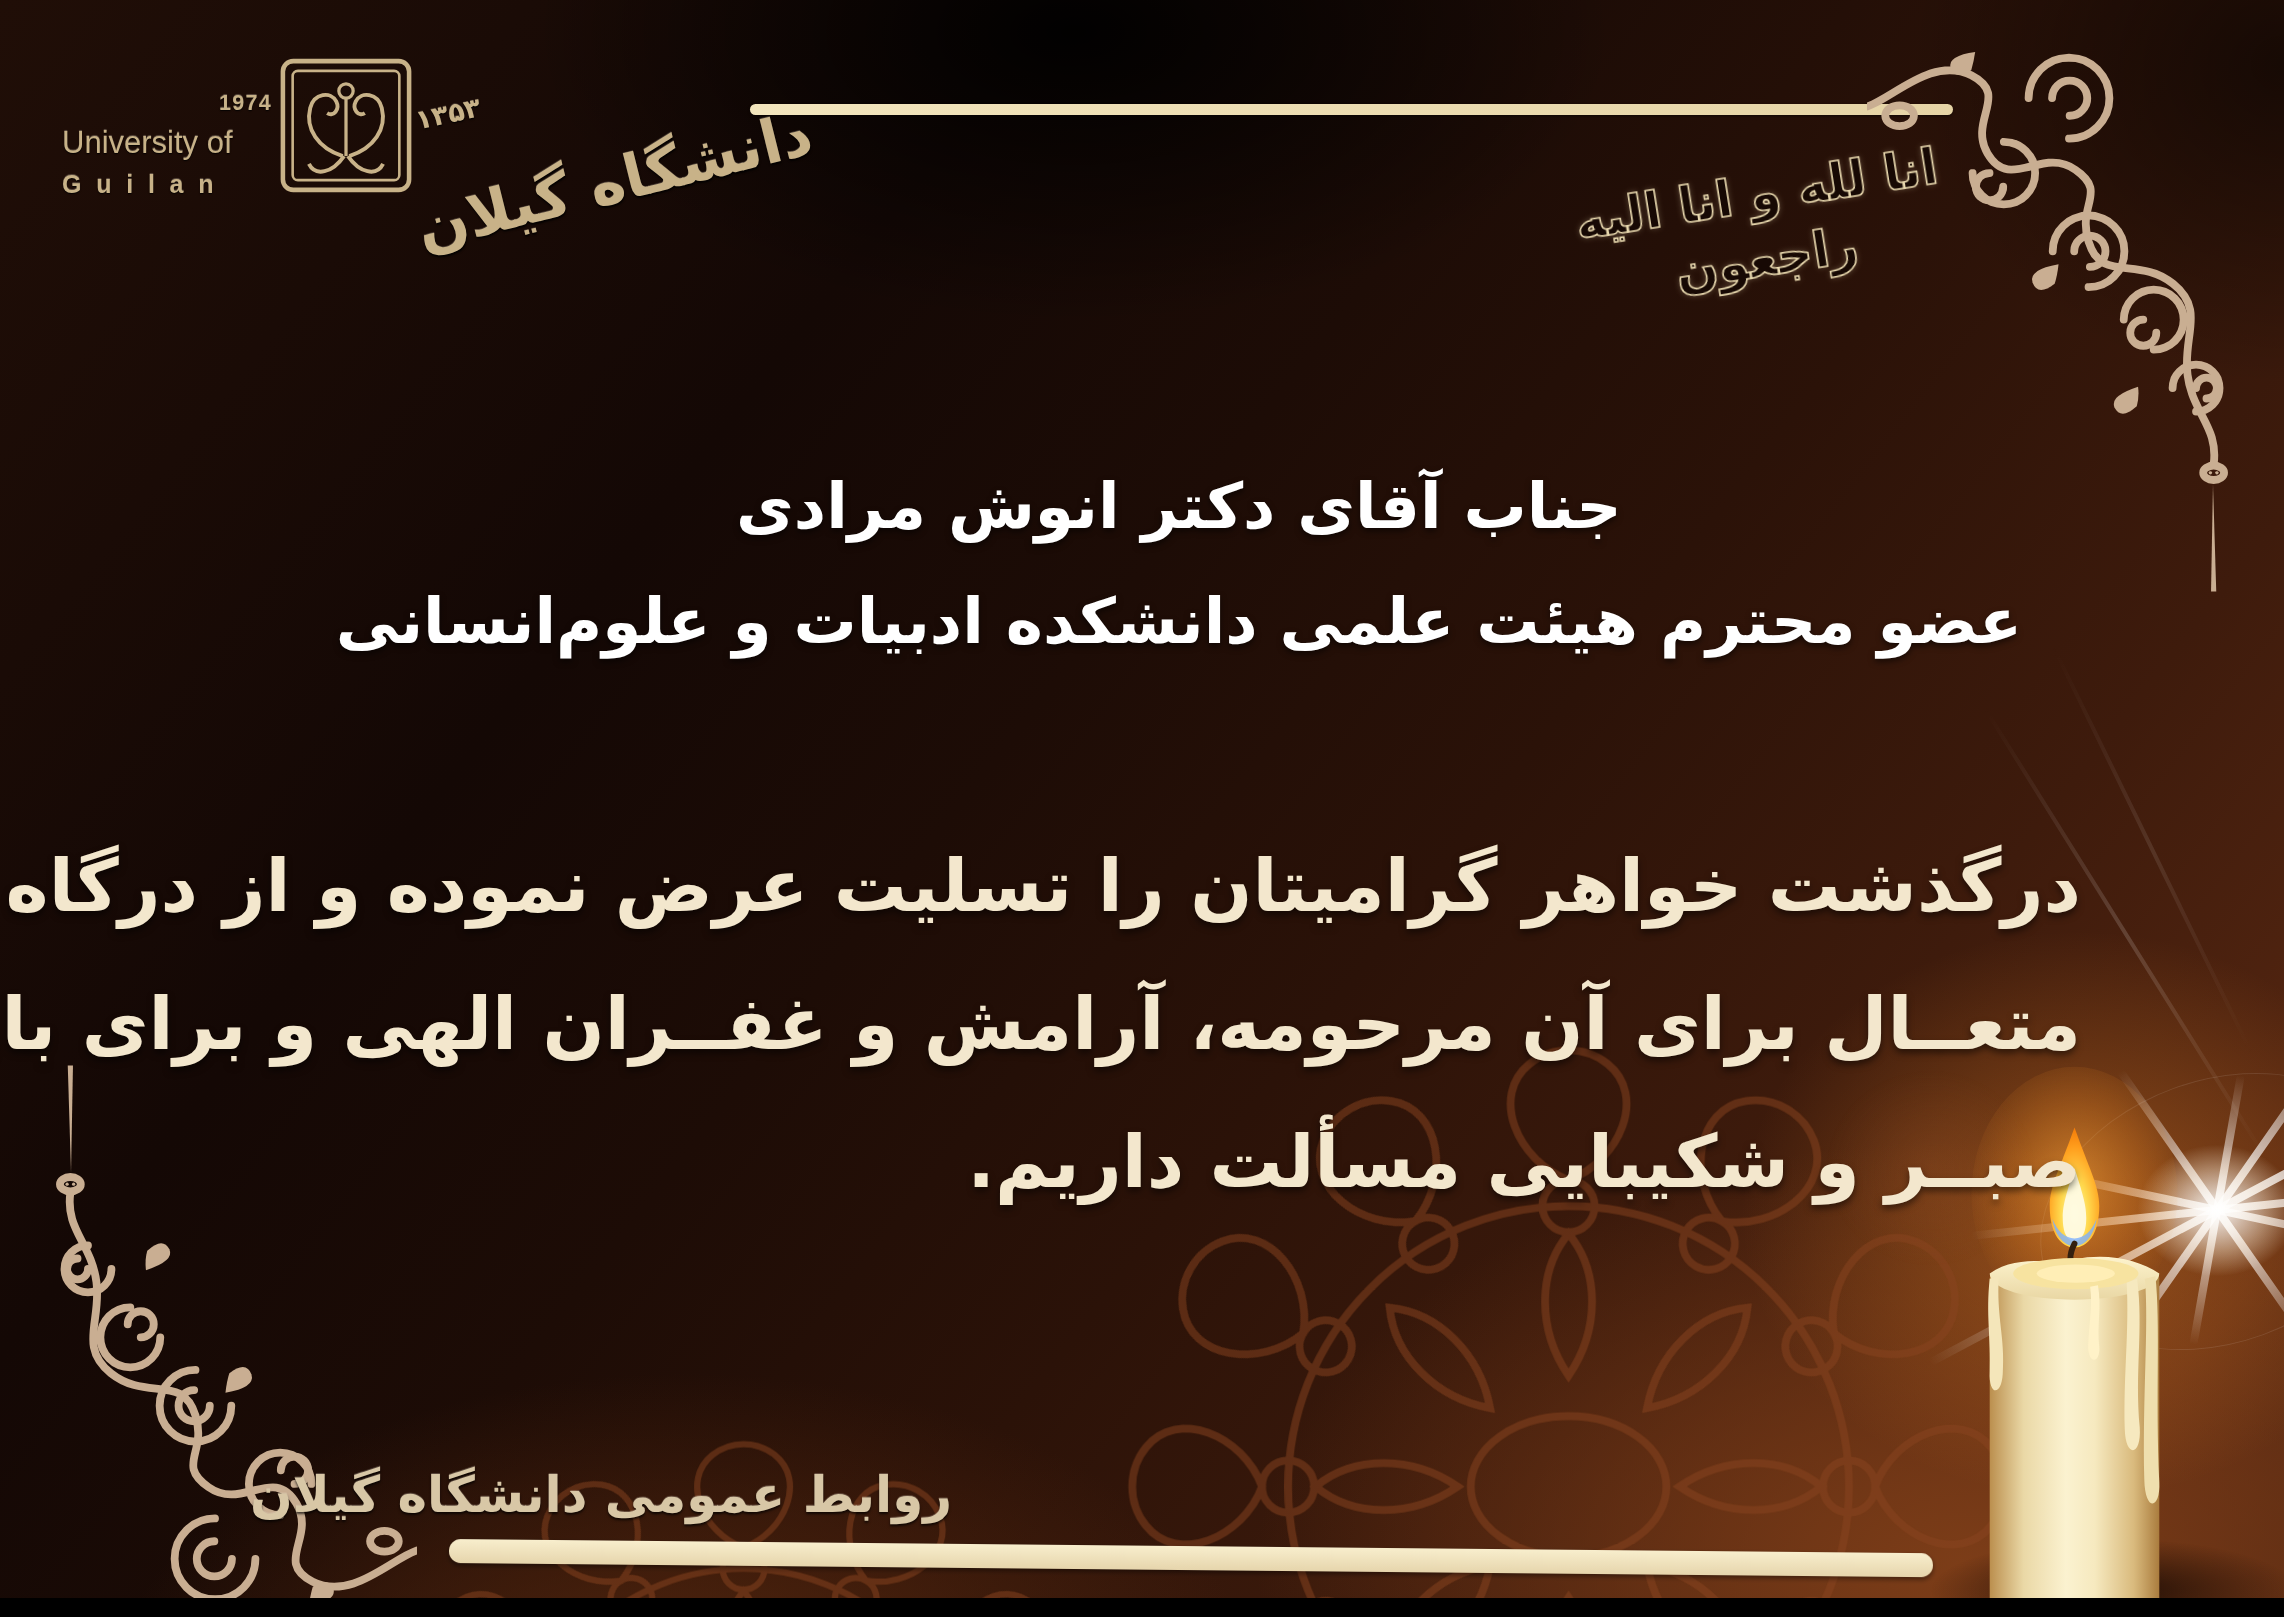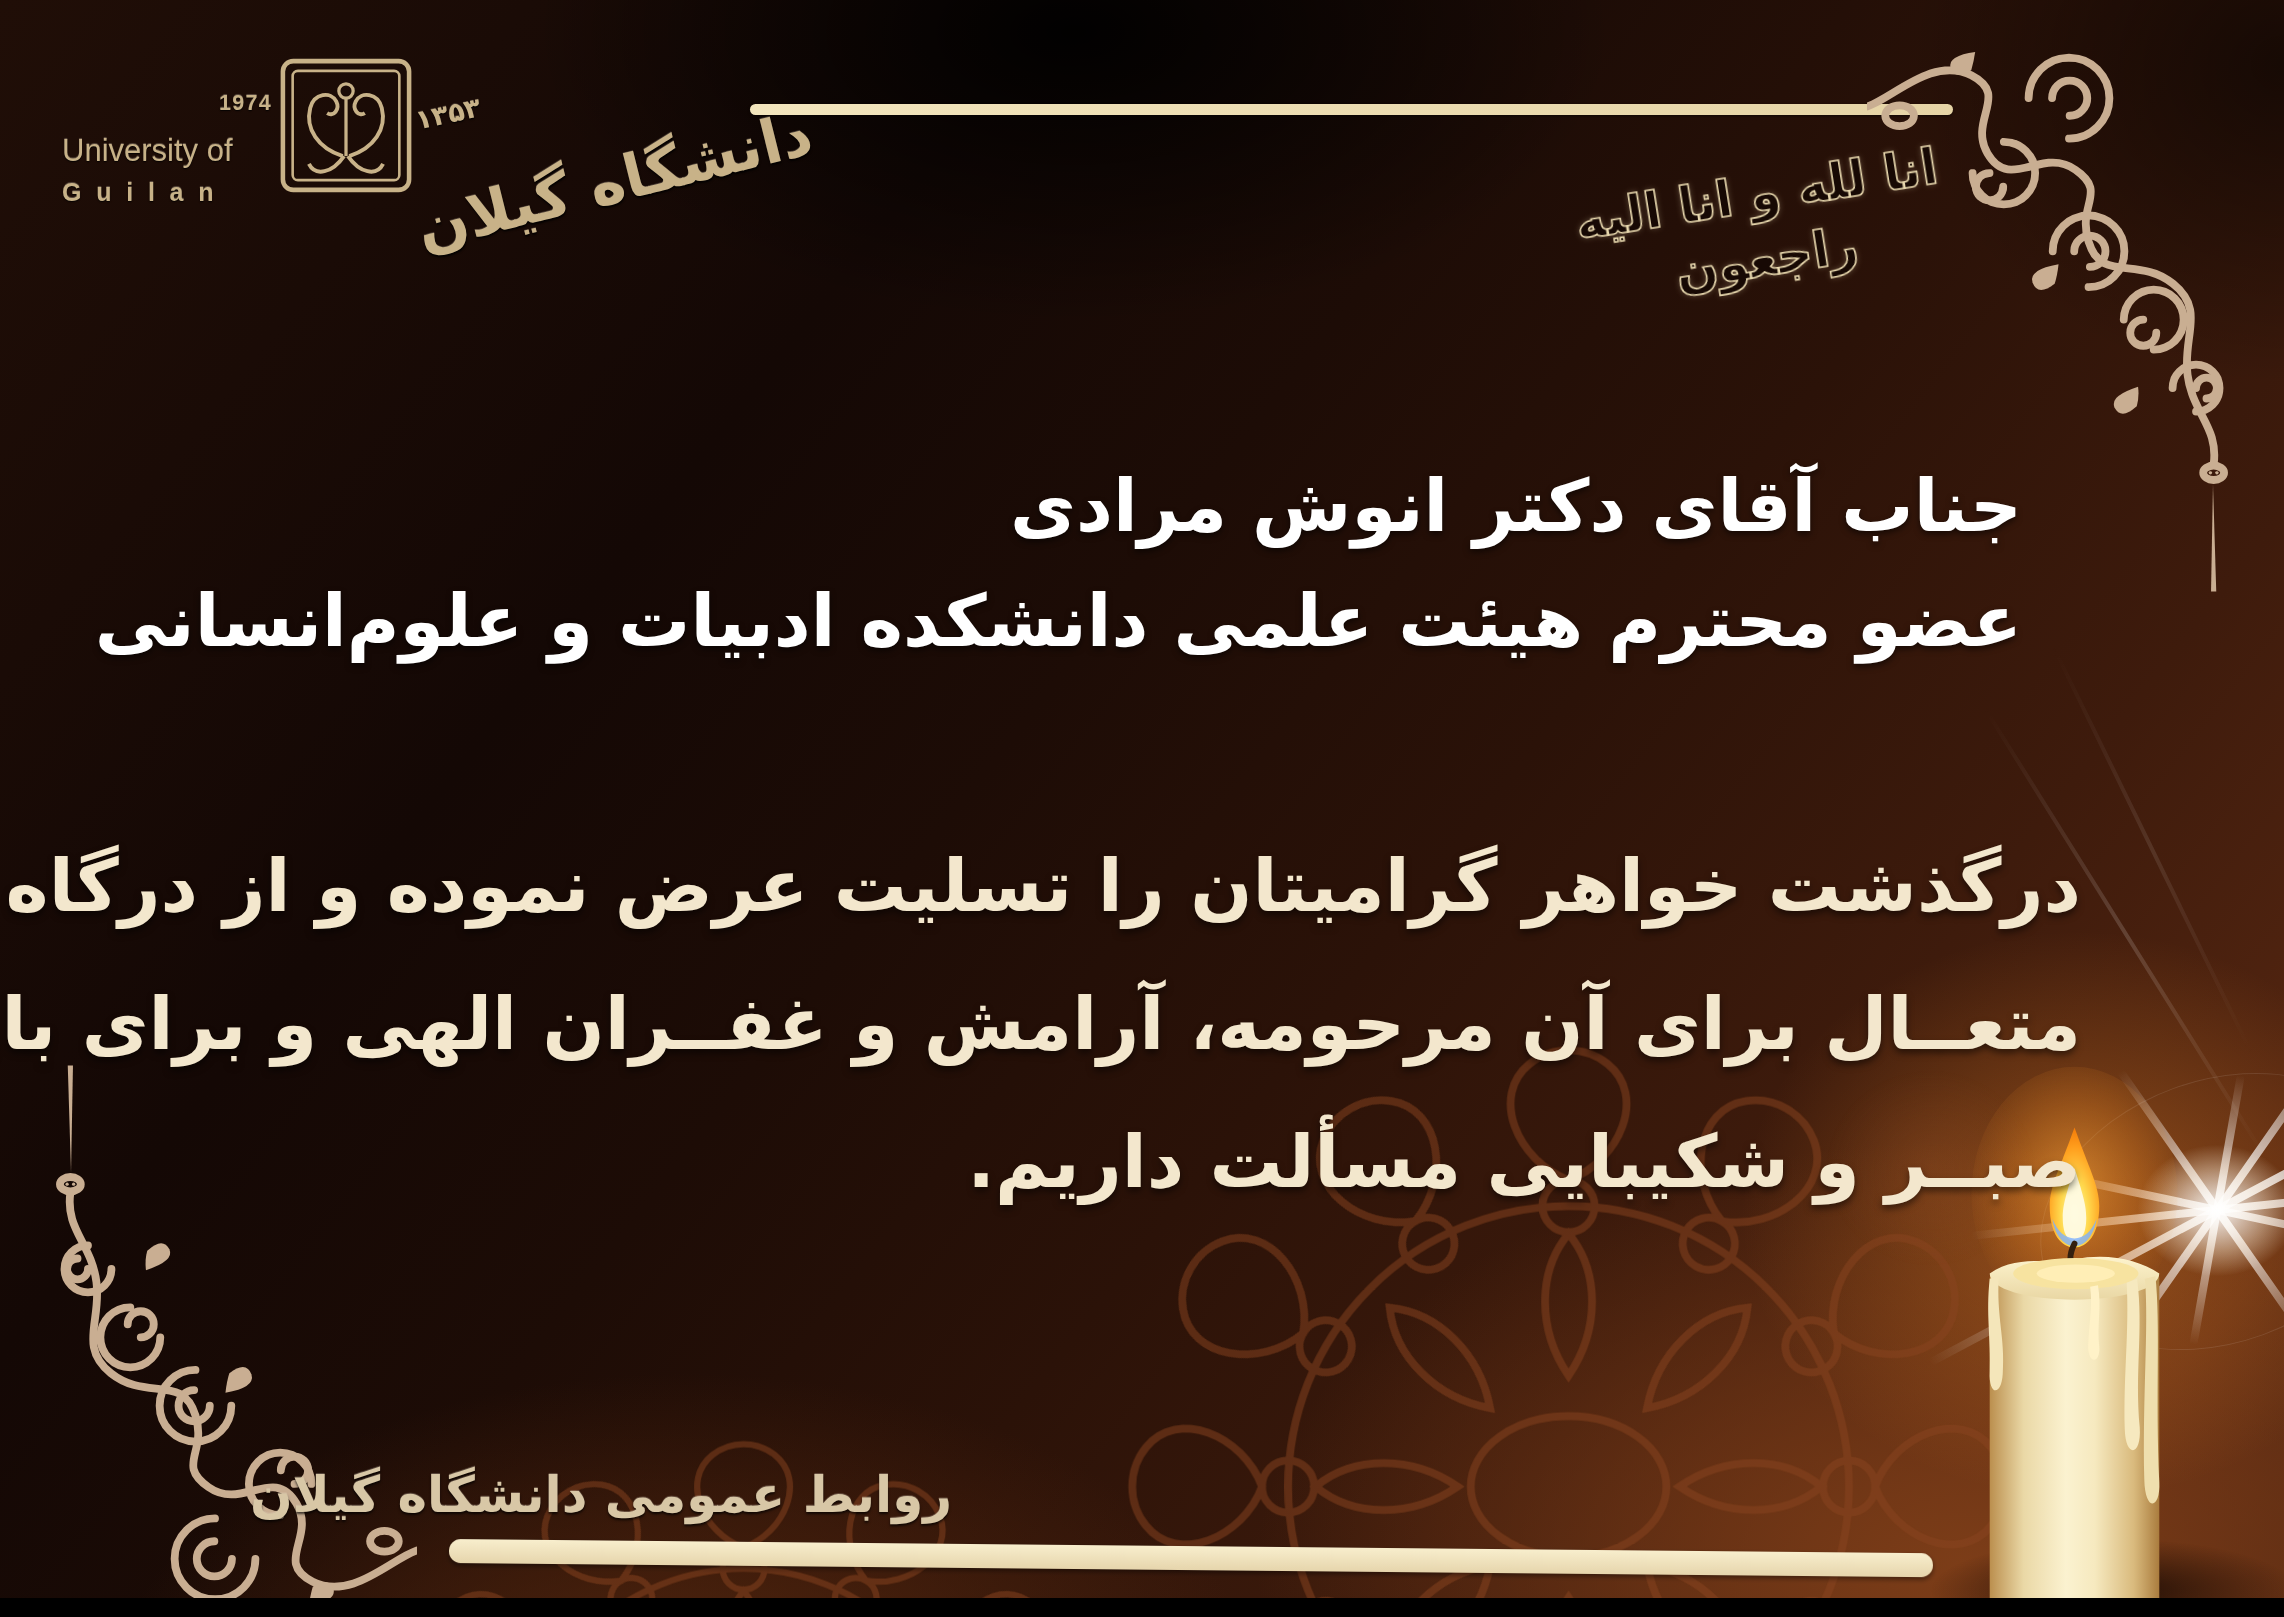--- a/index.html
+++ b/index.html
@@ -14,21 +14,21 @@
       radial-gradient(978px 587px at 30% 108%, #57280f 0%, rgba(87,40,15,0) 60%),
       linear-gradient(128deg, #200e07 0%, #140805 30%, #1d0c06 45%, #2b1208 60%, #3e1b0c 76%, #572711 92%, #4a2210 100%);
     font-family:"DejaVu Sans", sans-serif;
   }
   .abs{position:absolute;}
   
   .logo-en{left:62px; top:91px; width:210px; color:#c8b288;
     font-family:"Liberation Sans", sans-serif;
     text-shadow:0 1.3px 1.3px rgba(0,0,0,.85), 0 -0.7px 0.7px rgba(255,245,215,.28);}
   .logo-year{text-align:right; font-size:21.5px; font-weight:bold; letter-spacing:1.3px;}
-  .logo-l1{font-size:31px; margin-top:17px; white-space:nowrap;}
+  .logo-l1{font-size:31px; margin-top:9px; white-space:nowrap;}
   .logo-l2{font-size:25px; font-weight:bold; letter-spacing:3.9px; margin-top:9px; white-space:nowrap;}
   .seal{left:279px; top:57px; width:134px; height:137px;}
   .logo-year-fa{left:415px; top:98px; font-size:27px; font-weight:bold; color:#c8b288;
     transform:rotate(-12deg); letter-spacing:2.6px;
     text-shadow:0 1.3px 1.3px rgba(0,0,0,.8), 0 -0.7px 0.7px rgba(255,245,215,.25);}
   .logo-fa{left:450px; top:98px; width:352px; font-size:60px; font-weight:bold; color:#c8b288;
     direction:rtl; text-align:right; transform:rotate(-14deg); transform-origin:right top; white-space:nowrap;
     text-shadow:0 2px 2px rgba(0,0,0,.85), 0 -0.7px 0.7px rgba(255,245,215,.25);}
   
   .top-rule{left:750px; top:104px; width:1203px; height:11px; border-radius:5.9px;
@@ -38,22 +38,22 @@
     transform:rotate(0.55deg); transform-origin:left center; box-shadow:0 2.6px 5.2px rgba(0,0,0,.45);}
   .flourish{width:417px; height:613px;}
   .flourish.bl{left:0; top:1008px;}
   .flourish.tr{left:1867px; top:36px; transform:rotate(180deg);}
   
   .verse{left:1533px; top:162px; width:457px; direction:rtl; text-align:center;
     font-size:50px; font-weight:bold; line-height:1.3; transform:rotate(-9deg);
     color:#170904; -webkit-text-stroke:1.6px #e8d8ae;
     text-shadow:0 0 6.5px rgba(232,216,174,.35);}
   
-  .addressee{right:262px; top:449px; direction:rtl; text-align:right; color:#ffffff;
-    font-size:72px; font-weight:bold; line-height:115px; white-space:nowrap;
+  .addressee{right:262px; top:449px; direction:rtl; text-align:center; color:#ffffff;
+    font-size:63px; font-weight:bold; line-height:115px; white-space:nowrap;
     text-shadow:0 3.3px 6.5px rgba(0,0,0,.55);}
   .message{right:203px; top:817px; direction:rtl; text-align:right; color:#f3e7cd;
     font-size:73px; font-weight:bold; line-height:138px; white-space:nowrap;
     text-shadow:0 3.9px 7.8px rgba(0,0,0,.5);}
   .credit{right:1332px; top:1466px; direction:rtl; color:#d8c7a6;
     font-size:50px; font-weight:bold; white-space:nowrap;
     text-shadow:0 2px 2.6px rgba(0,0,0,.7), 0 -0.7px 0.7px rgba(255,248,228,.25);text-align:center;}
   
   .mandala{left:424px; top:1017px; width:1860px; height:600px;}
   .burst{left:1989px; top:1044px; width:295px; height:326px;}

